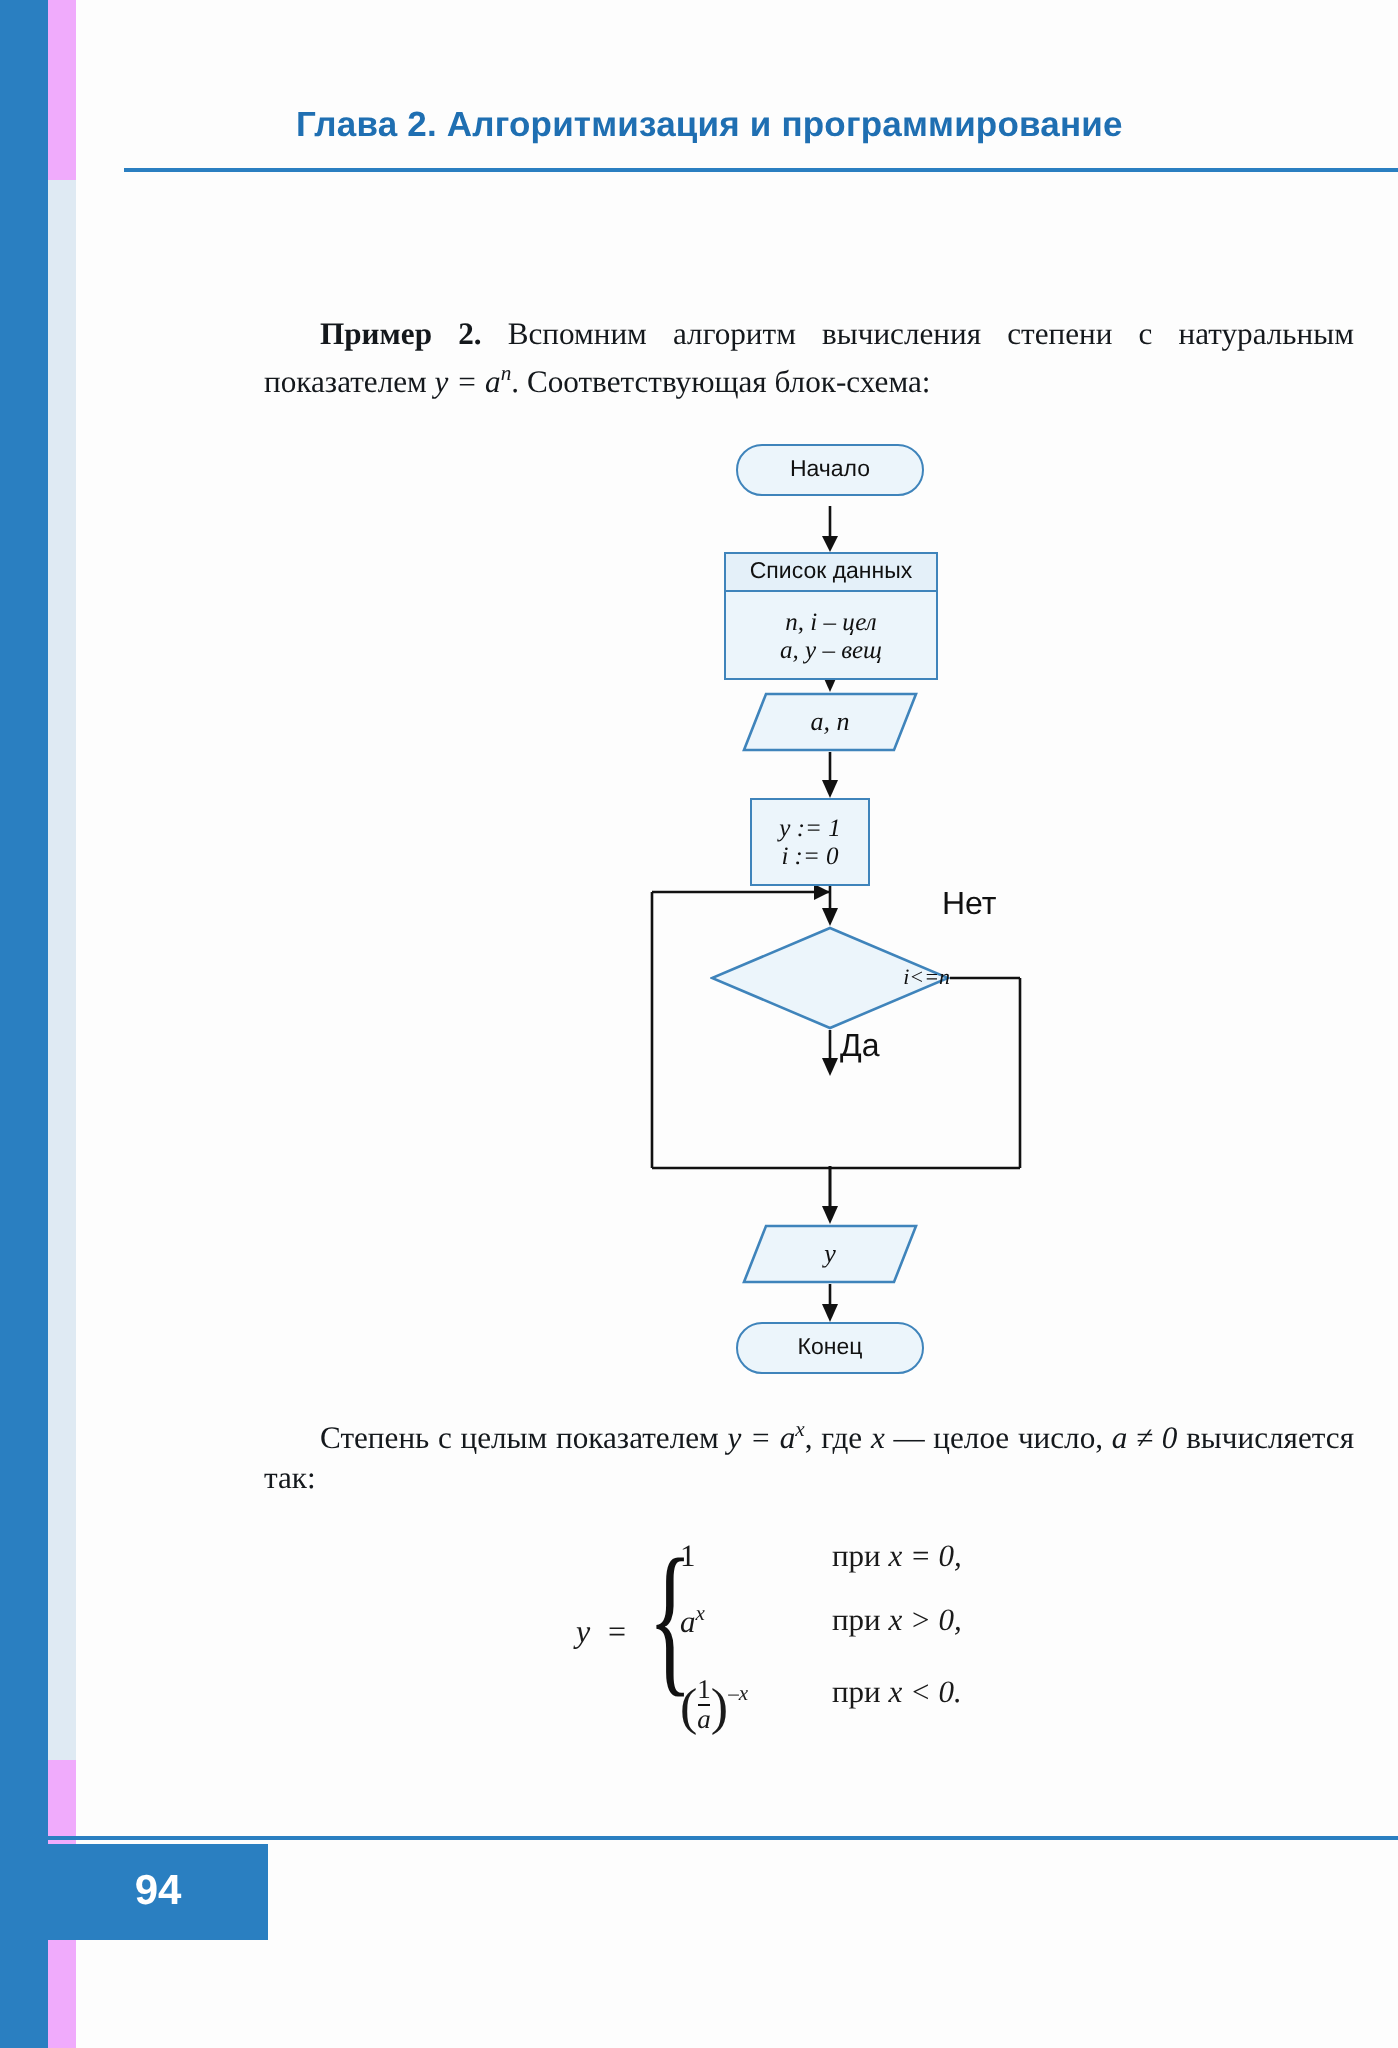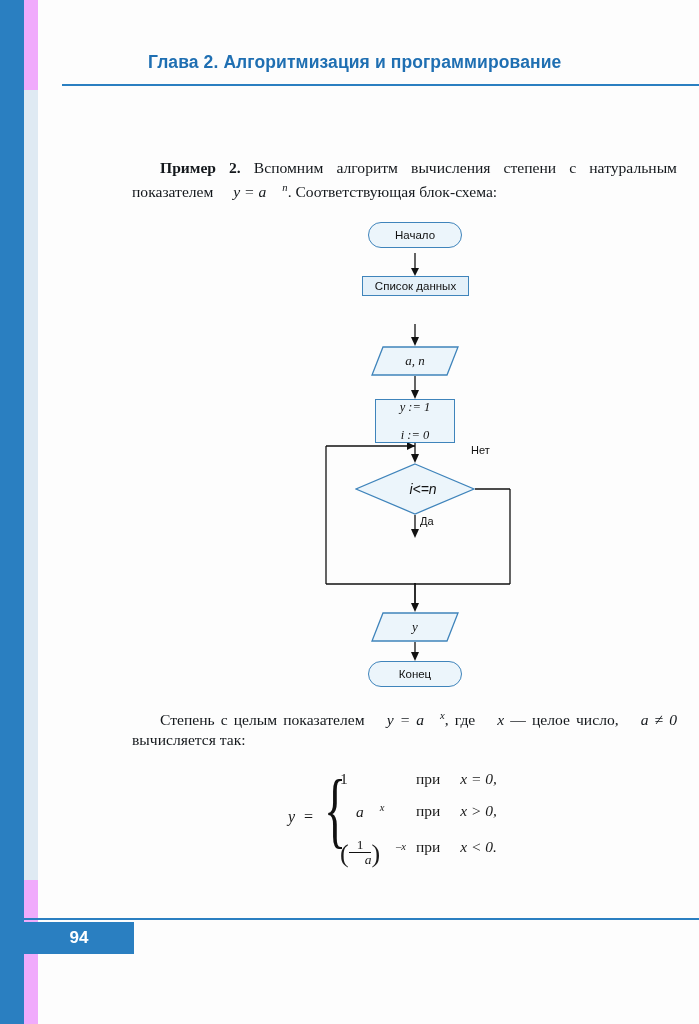--- a/index.html
+++ b/index.html
@@ -47,21 +47,21 @@
     font-family:"Liberation Serif", serif;
     font-size:15.6px;
     line-height:20px;
     text-align:justify;
     color:#14181c;
   }
   .p1{left:94px;top:102px;width:545px;text-indent:28px;}
   .p2{left:94px;top:158px;width:545px;text-indent:28px;}
   .p3{left:94px;top:706px;width:545px;text-indent:28px;}
   .bold{font-weight:bold;}
-  i{font-style:italic;margin-left:16px;}
+  i{font-style:italic;}
   sup{font-size:0.68em;vertical-align:super;}
   
   .flow{
     position:absolute;left:240px;top:222px;width:300px;height:468px;
   }
   .fl-node{
     position:absolute;
     box-sizing:border-box;
     border:1.3px solid #3f84bb;
     background:#ecf5fb;
@@ -85,27 +85,27 @@
   .par svg{display:block;}
   .par .txt{
     position:absolute;inset:0;
     display:flex;align-items:center;justify-content:center;
     font-family:"Liberation Serif", serif;
     font-style:italic;font-size:13px;color:#111;
   }
   .dia{position:absolute;width:120px;height:52px;}
   .dia .txt{
     position:absolute;inset:0;
-    display:flex;align-items:center;justify-content:center;
-    font-family:Liberation Sans, sans-serif;font-size:14px;color:#111;
+    display:flex;align-items:center;justify-content:flex-end;
+    font-family:Liberation Serif, serif;font-size:11px;color:#111;
   }
   .edge-lbl{
     position:absolute;
     font-family:"Liberation Sans", sans-serif;
-    font-size:11px;color:#111;text-align:right;
+    font-size:16px;color:#111;text-align:right;
   }
   
   .formula{
     position:absolute;left:250px;top:760px;width:290px;height:115px;
     font-family:"Liberation Serif", serif;
   }
   .fy{position:absolute;left:0px;top:48px;font-style:italic;font-size:16px;}
   .feq{position:absolute;left:16px;top:48px;font-size:16px;}
   .brace{
     position:absolute;left:36px;top:8px;
@@ -122,24 +122,24 @@
     font-size:13.5px;line-height:14px;
   }
   .frac .num{display:block;}
   .frac .den{display:block;border-top:1px solid #111;}
   .paren{font-size:26px;vertical-align:-6px;}
   
   .footer-rule{
     position:absolute;left:24px;top:918px;width:675px;height:2px;background:#2a7fc1;
   }
   .folio{
-    position:absolute;left:24px;top:922px;width:110px;height:32px;
+    position:absolute;left:24px;top:922px;width:110px;height:48px;
     background:#2a7fc1;color:#fff;
     font-family:"Liberation Sans", sans-serif;
-    font-weight:bold;font-size:17px;
+    font-weight:bold;font-size:21px;
     display:flex;align-items:center;justify-content:center;
   }
   
   .ghost{
     position:absolute;right:46px;top:330px;width:170px;
     font-size:10px;color:#f0ece3;line-height:16px;text-align:right;
     user-select:none;
   }
   .ghost2{
     position:absolute;left:80px;top:660px;width:540px;
@@ -206,30 +206,34 @@
           <polygon points="137,439 133,430 141,430" fill="#111" stroke="none"></polygon>
         </g>
       </svg>
 
       <div class="fl-node terminal" style="left:90px;top:0px;width:94px;height:26px;">
         <span class="fl-label">Начало</span>
       </div>
 
       <div class="fl-node" style="left:84px;top:54px;width:107px;height:20px;background:#e4f0f9;text-align:right;">
         <span class="fl-label">Список данных</span>
+      </div>
+      <div class="fl-node" style="left:84px;top:74px;width:107px;height:44px;border-top:none;">
+        <span class="fl-sub">n, i – цел</span>
+        <span class="fl-sub">a, y – вещ</span>
       </div>
 
       <div class="par" style="left:93px;top:124px;">
         <svg width="88" height="30">
             <polygon points="12,1 87,1 76,29 1,29" fill="#ecf5fb" stroke="#3f84bb" stroke-width="1.3"></polygon>
           </svg>
         <div class="txt">a, n</div>
       </div>
 
-      <div class="fl-node" style="left:97px;top:177px;width:80px;height:44px;justify-content:space-between;">
+      <div class="fl-node" style="left:97px;top:177px;width:60px;height:44px;">
         <span class="fl-sub">y := 1</span>
         <span class="fl-sub">i := 0</span>
       </div>
 
       <div class="dia" style="left:77px;top:241px;">
         <svg width="120" height="52">
             <polygon points="60,1 119,26 60,51 1,26" fill="#ecf5fb" stroke="#3f84bb" stroke-width="1.3"></polygon>
           </svg>
         <div class="txt">
             <i>i&lt;=n</i>

